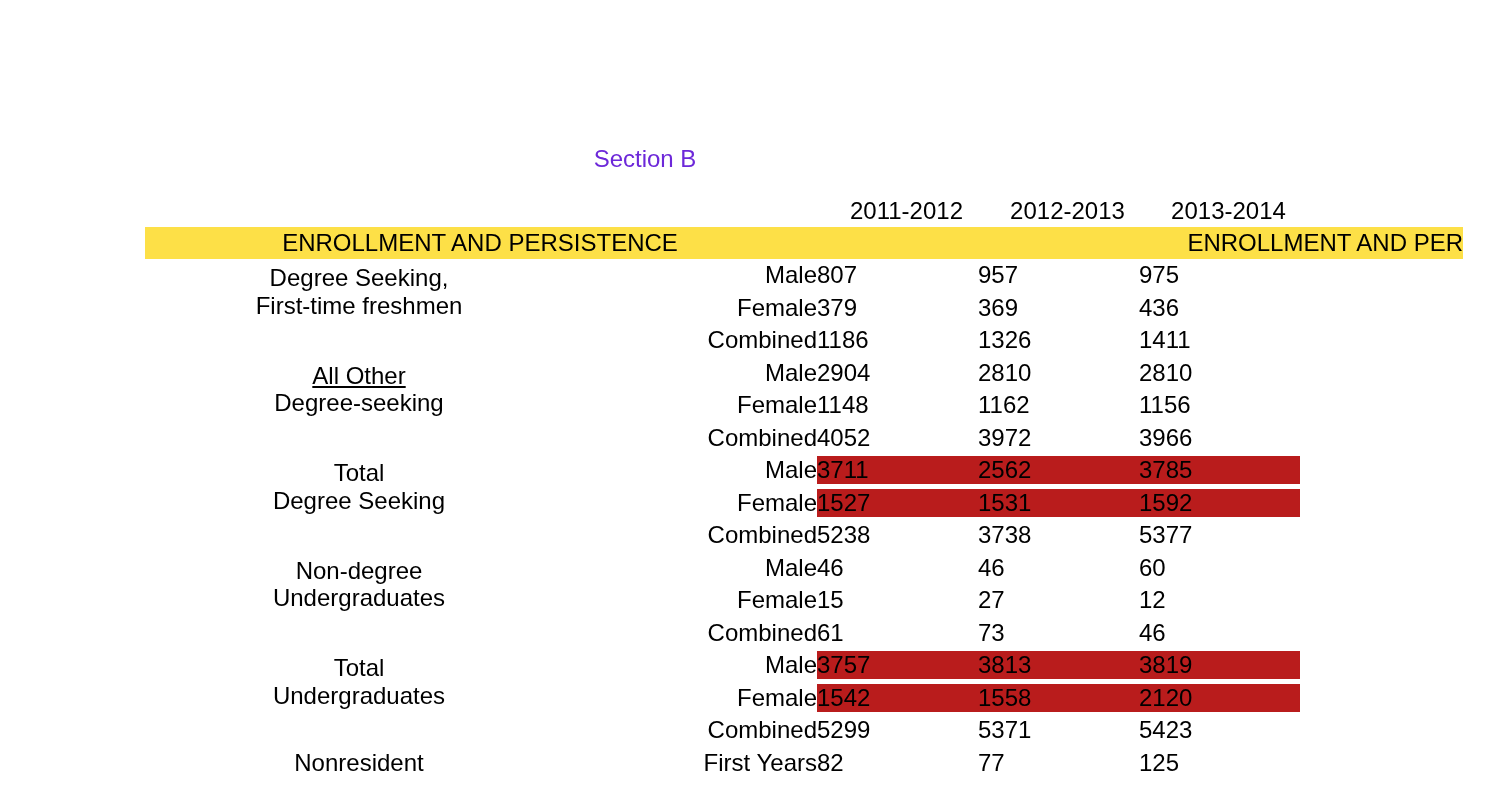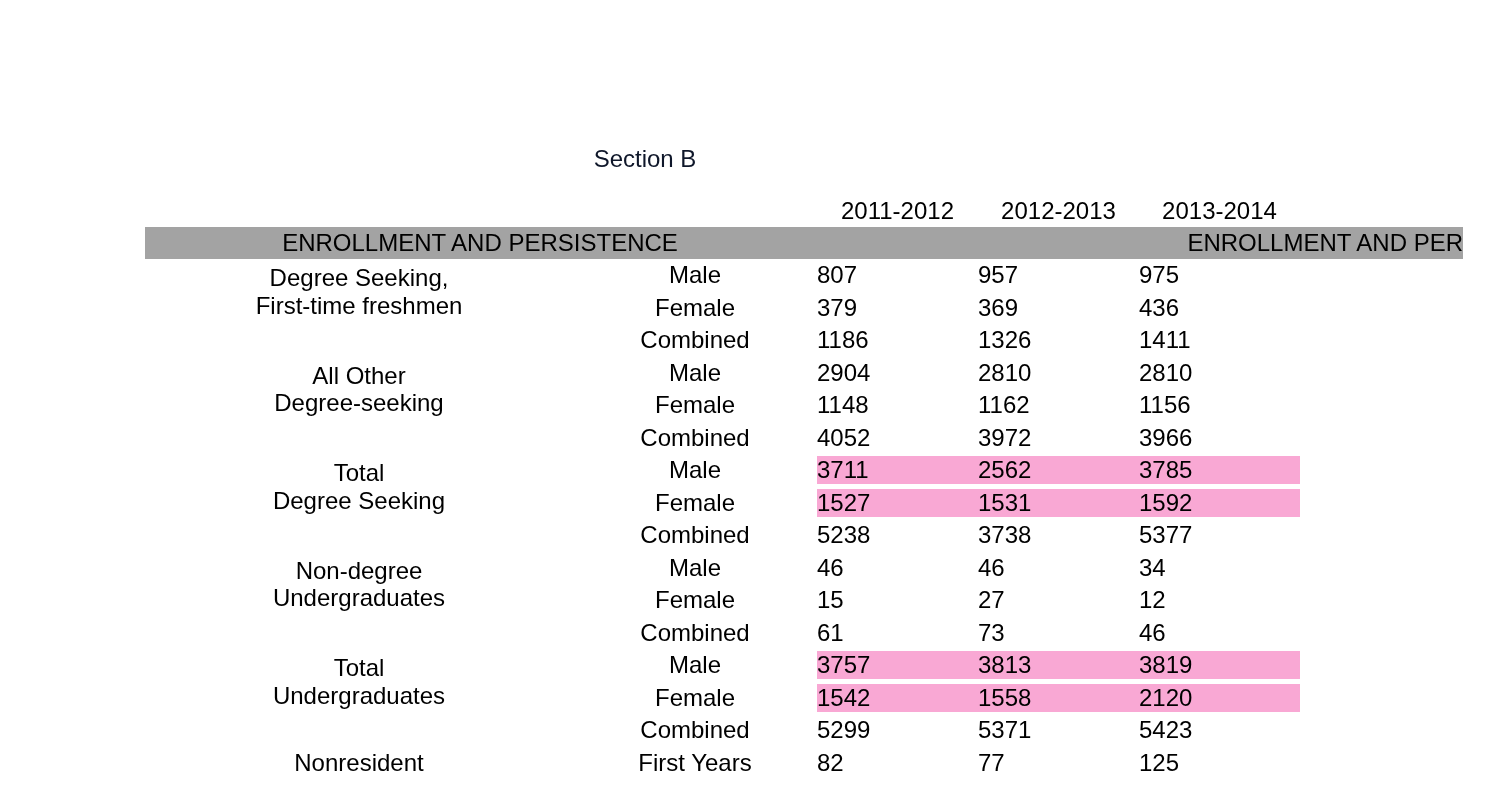--- a/index.html
+++ b/index.html
@@ -13,43 +13,44 @@
       width: 1500px;
       height: 785px;
       overflow: hidden;
     }
     .container {
       padding-top: 145px;
     }
     .section-title {
       text-align: center;
       font-size: 24px;
-      color: #0f172a;
+      color: #6d28d9;
       margin-left: 160px;
       width: 970px;
     }
     .year-headers {
       display: flex;
       margin-top: 24px;
       font-size: 24px;
+      padding-left: 9px;
     }
     .col-group {
       width: 428px;
       margin-left: 145px;
     }
     .col-sub {
       width: 244px;
     }
     .col-year {
       width: 161px;
       text-align: center;
     }
     .banner {
       display: flex;
-      background: #a3a3a3;
+      background: #fde047;
       margin-top: 2px;
       height: 32px;
       align-items: center;
       font-size: 24px;
       margin-left: 145px;
       width: 1318px;
       overflow: hidden;
     }
     .banner-left {
       width: 670px;
@@ -71,29 +72,29 @@
       align-items: center;
       font-size: 24px;
     }
     .data-row .group-cell {
       width: 428px;
       text-align: center;
       line-height: 1.15;
     }
     .data-row .sub-cell {
       width: 244px;
-      text-align: center;
+      text-align: right;
     }
     .data-row .val-cell {
       width: 161px;
       text-align: left;
       padding-right: 12px;
     }
     .hl {
-      background: #f9a8d4;
+      background: #b91c1c;
     }
   </style>
 </head>
 <body>
 
 <div class="container">
   <div class="section-title">Section B</div>
 
   <div class="year-headers">
     <div class="col-group"></div>
@@ -135,21 +136,21 @@
       </div>
       <div class="data-row">
         <div class="group-cell"></div>
         <div class="sub-cell">Male</div>
         <div class="val-cell">2904</div>
         <div class="val-cell">2810</div>
         <div class="val-cell">2810</div>
       </div>
       <div class="data-row">
         <div class="group-cell">
-          <div style="margin-top: -32px;">All Other</div>
+          <div style="margin-top: -32px; text-decoration: underline;">All Other</div>
           <div>Degree-seeking</div>
         </div>
         <div class="sub-cell">Female</div>
         <div class="val-cell">1148</div>
         <div class="val-cell">1162</div>
         <div class="val-cell">1156</div>
       </div>
       <div class="data-row">
         <div class="group-cell"></div>
         <div class="sub-cell">Combined</div>
@@ -179,21 +180,21 @@
         <div class="sub-cell">Combined</div>
         <div class="val-cell">5238</div>
         <div class="val-cell">3738</div>
         <div class="val-cell">5377</div>
       </div>
       <div class="data-row">
         <div class="group-cell"></div>
         <div class="sub-cell">Male</div>
         <div class="val-cell">46</div>
         <div class="val-cell">46</div>
-        <div class="val-cell">34</div>
+        <div class="val-cell">60</div>
       </div>
       <div class="data-row">
         <div class="group-cell">
           <div style="margin-top: -32px;">Non-degree</div>
           <div>Undergraduates</div>
         </div>
         <div class="sub-cell">Female</div>
         <div class="val-cell">15</div>
         <div class="val-cell">27</div>
         <div class="val-cell">12</div>

